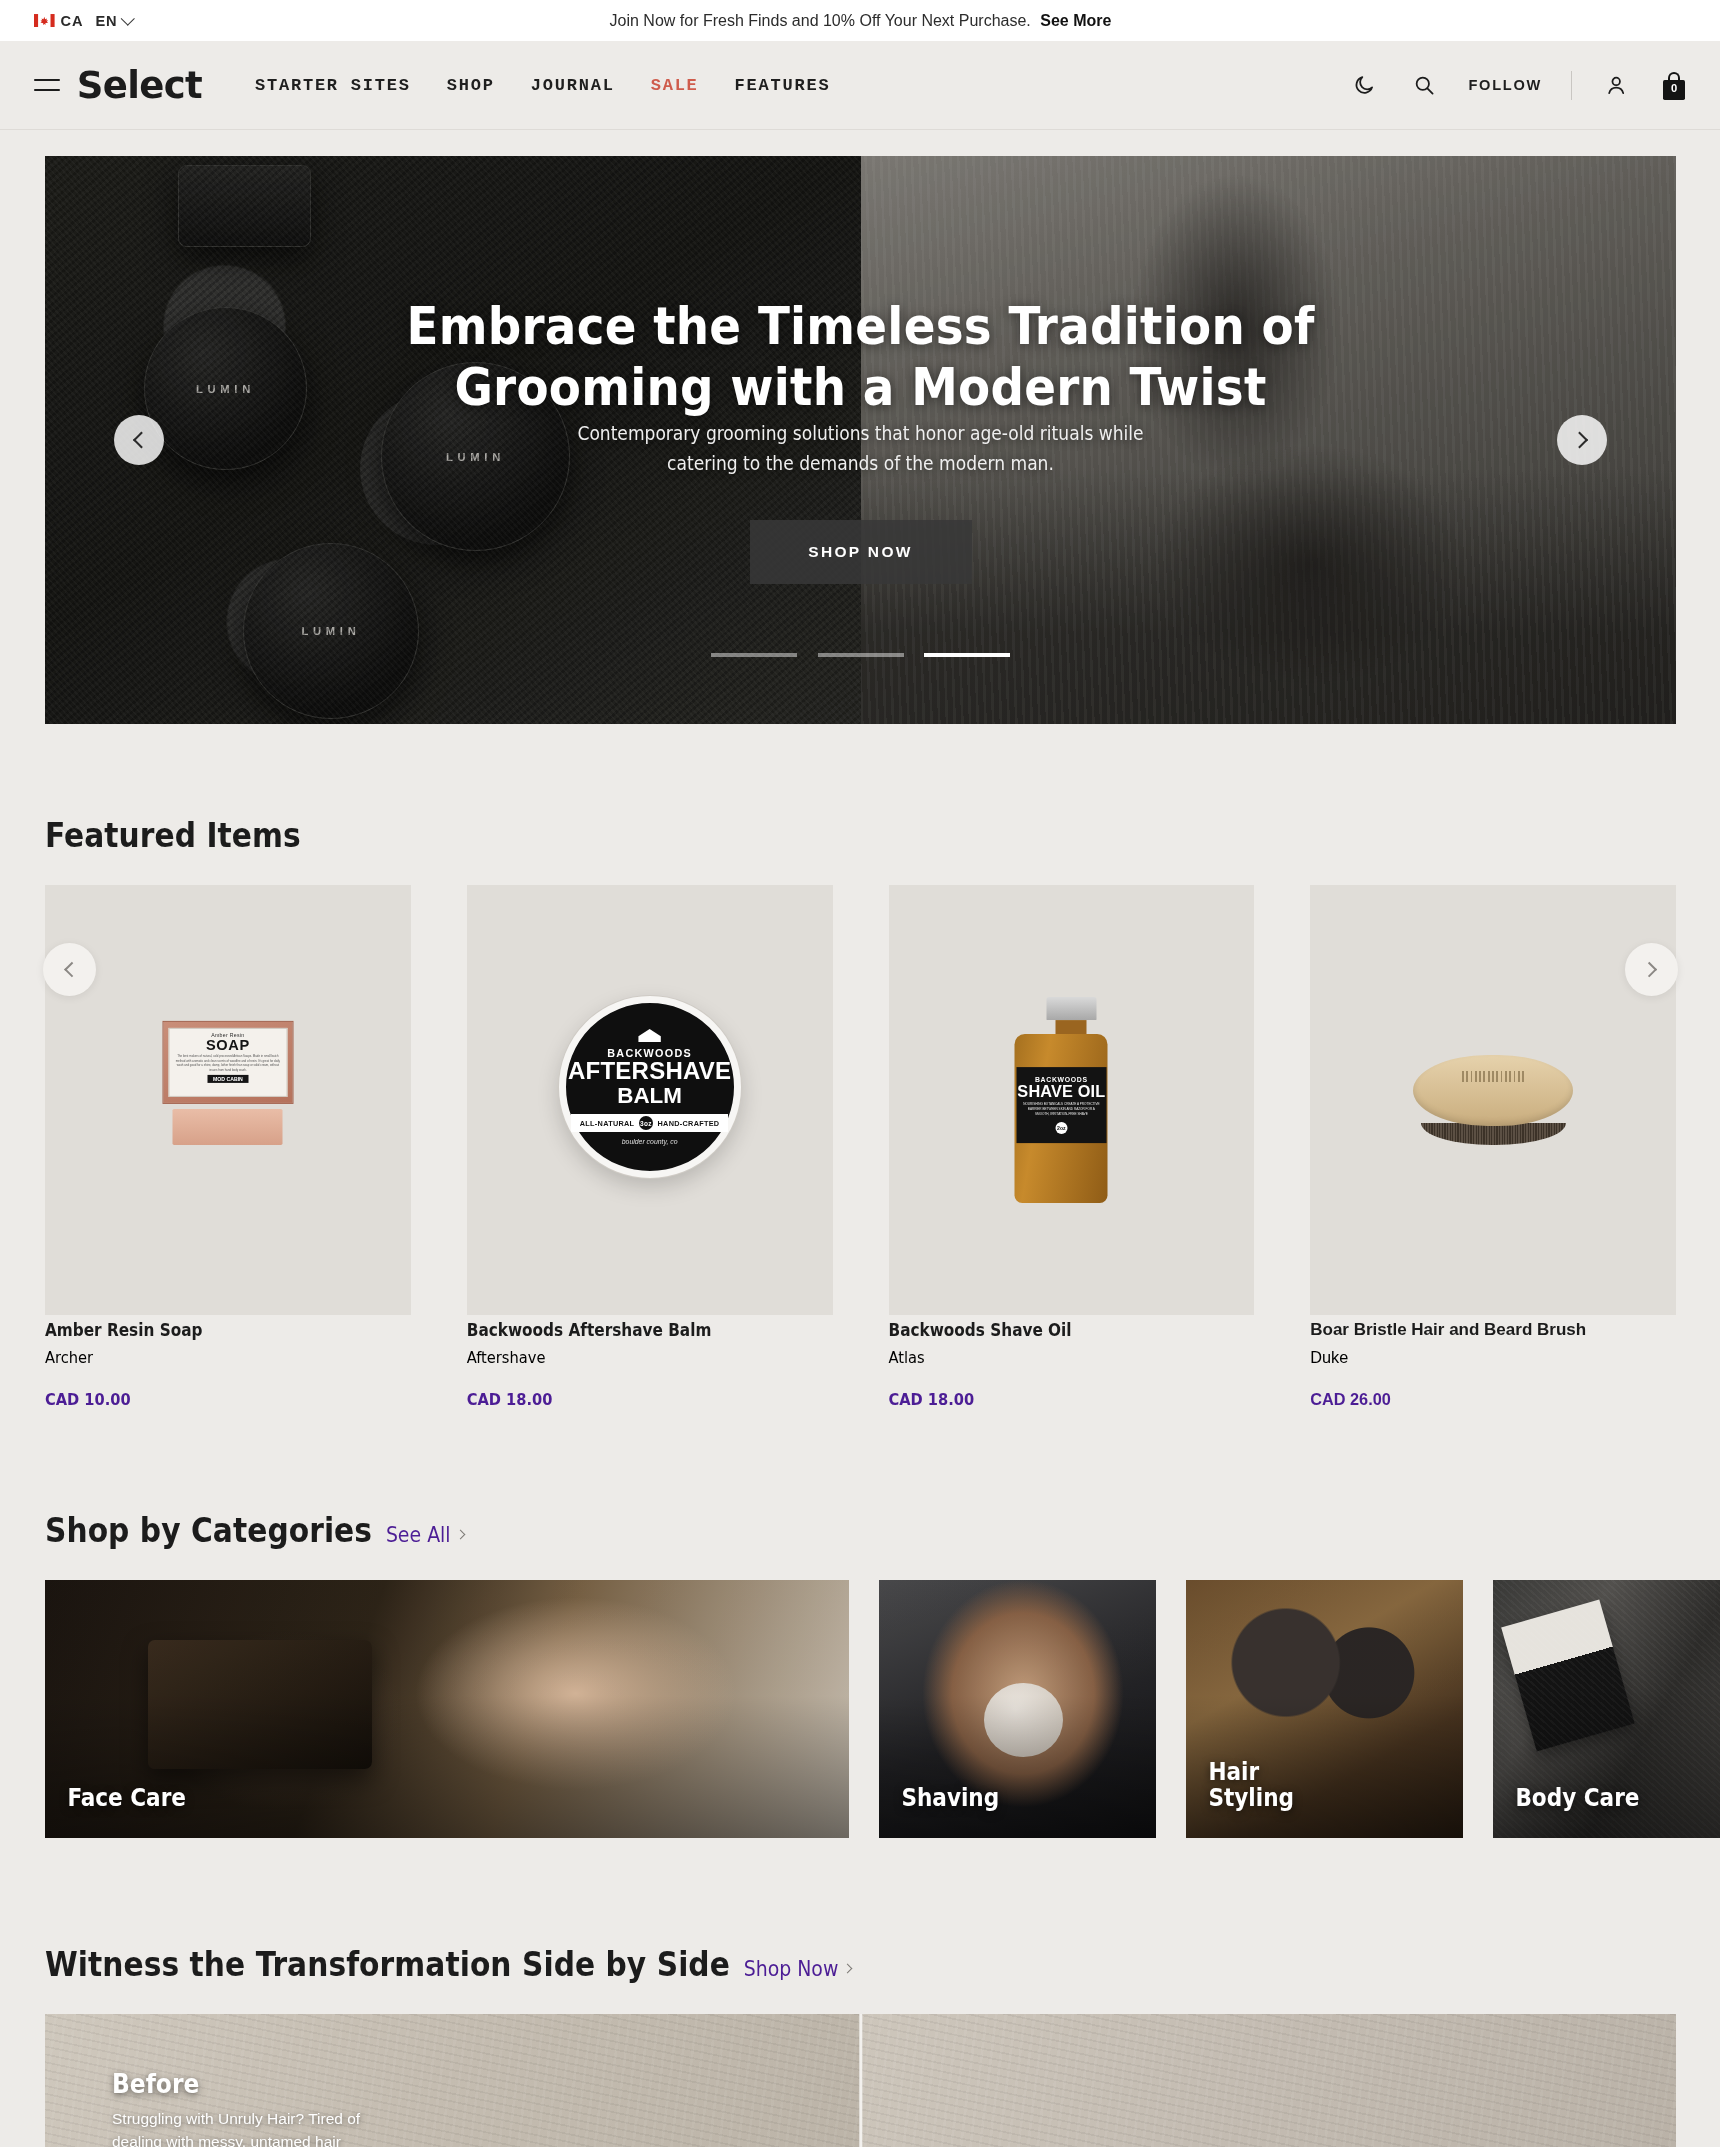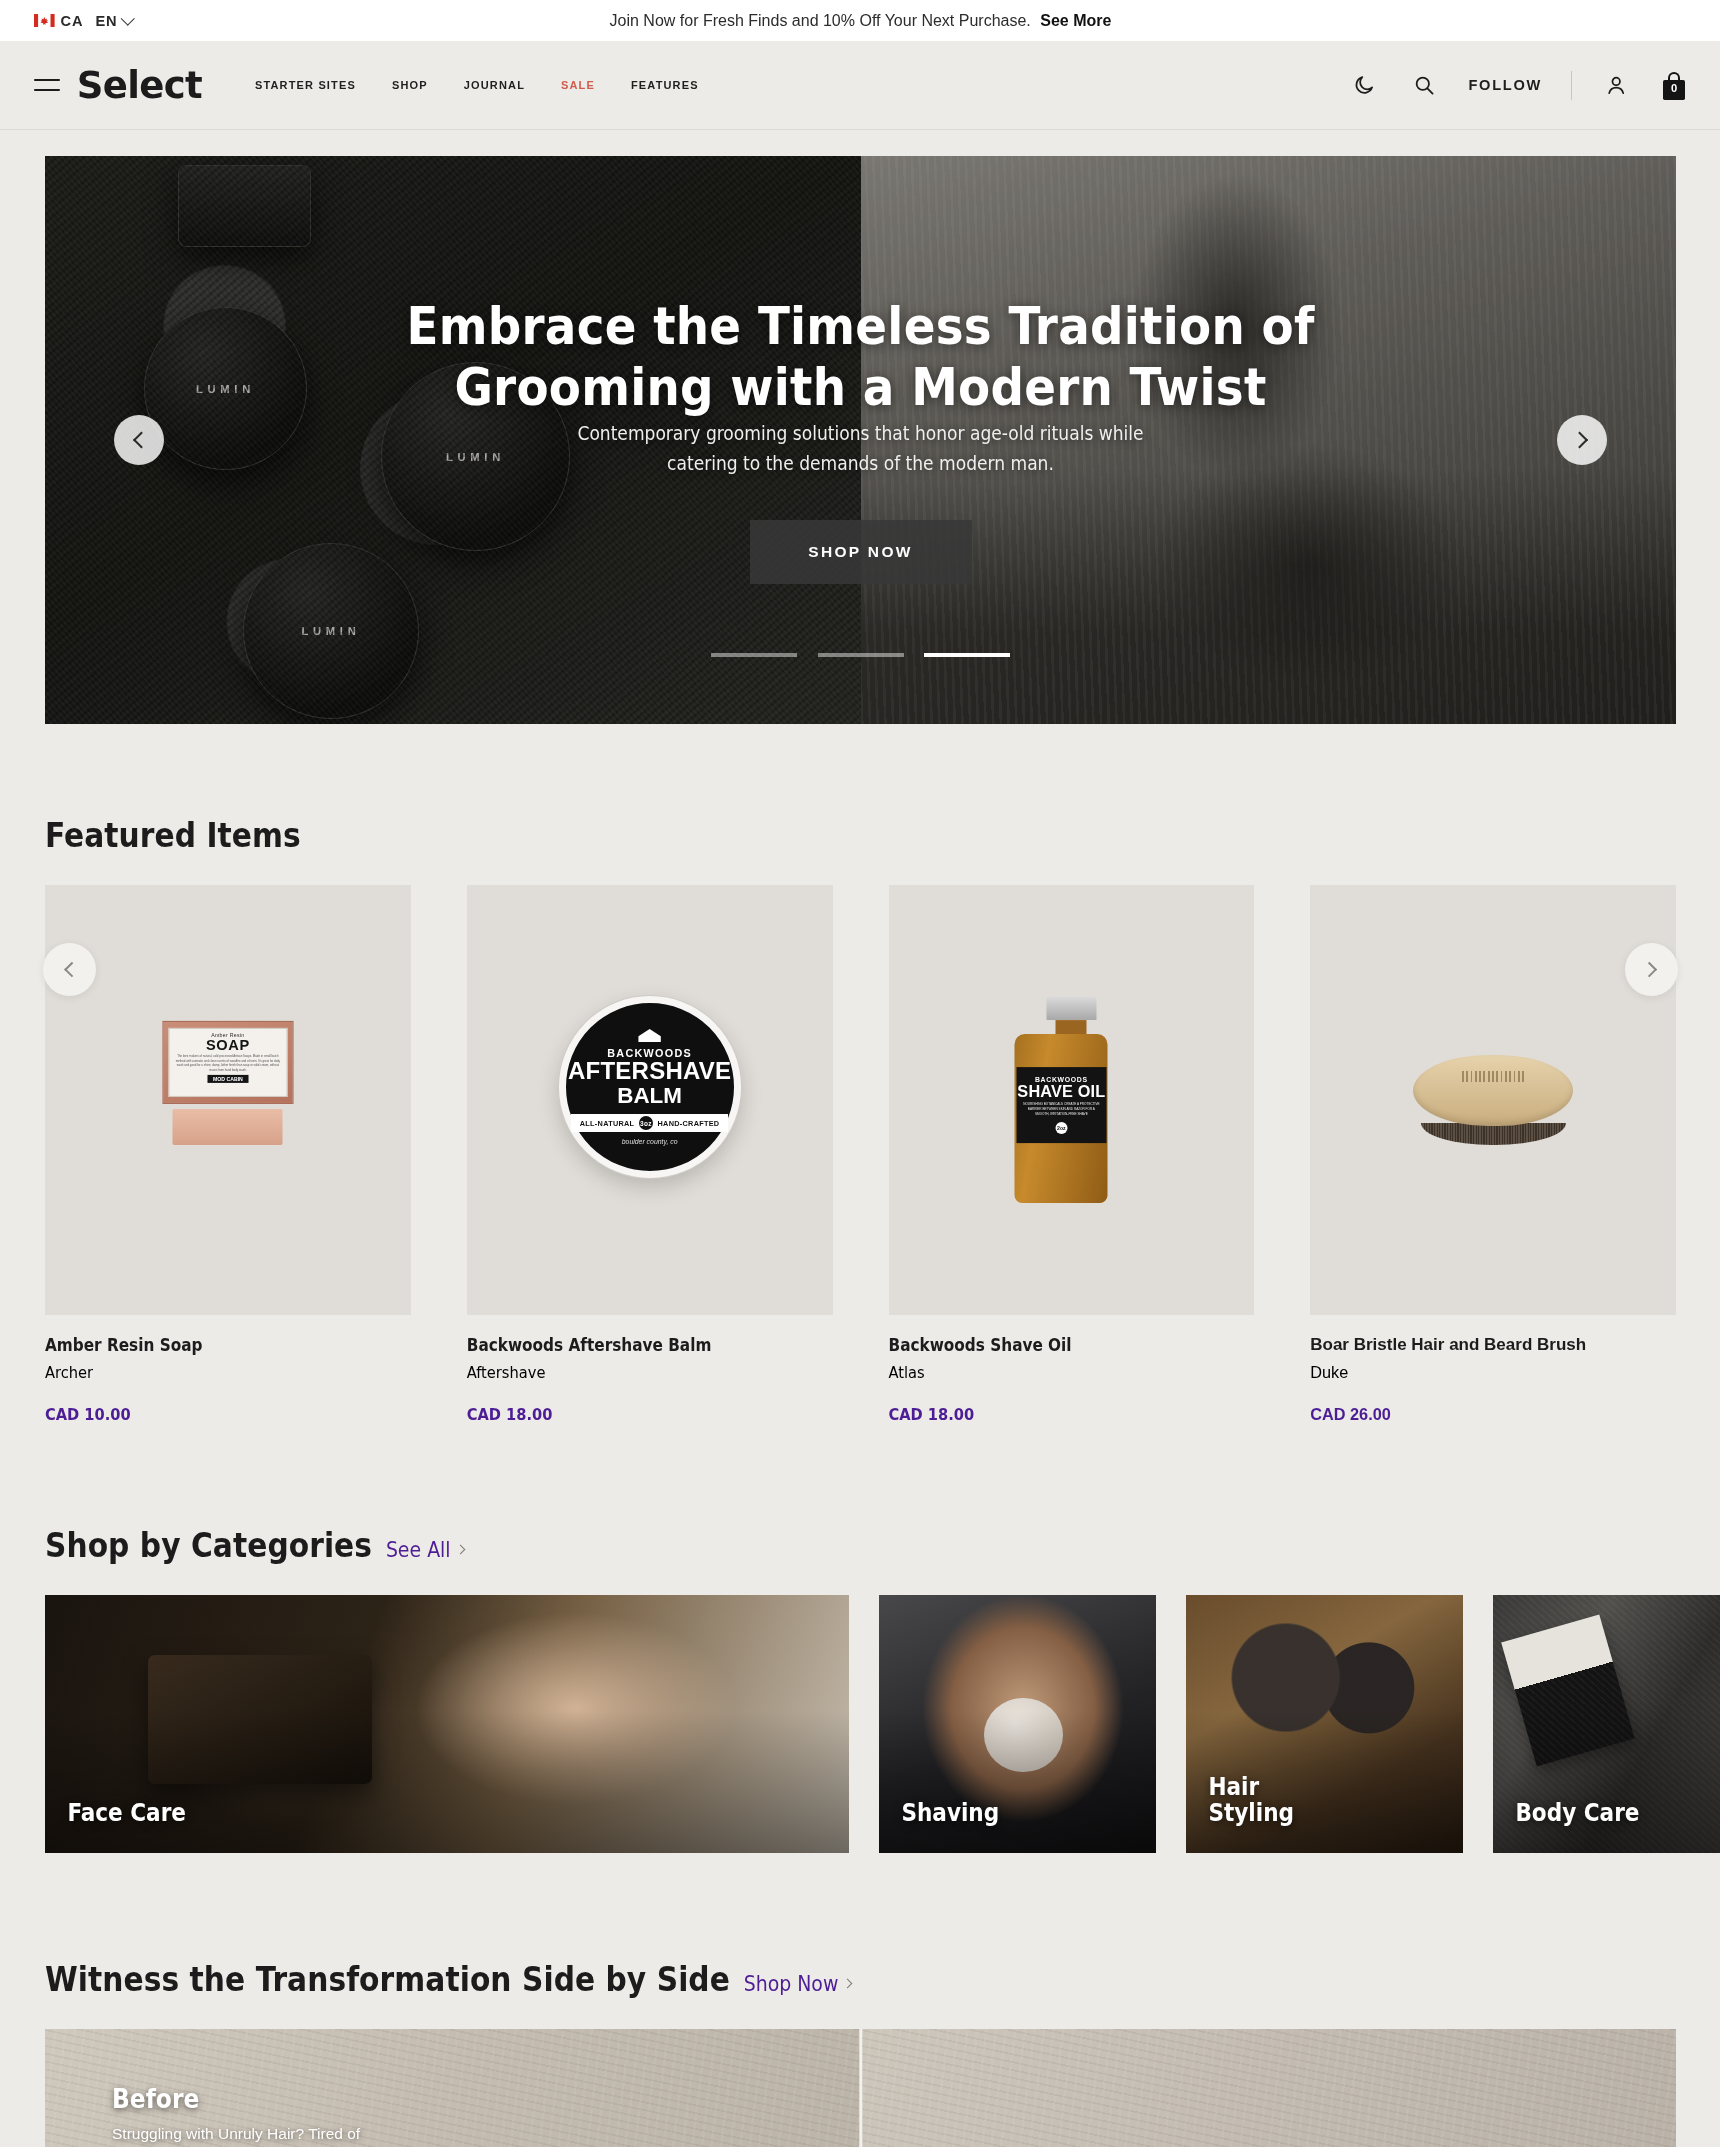--- a/index.html
+++ b/index.html
@@ -38,22 +38,22 @@
   .burger{width:29px;height:29px;display:flex;flex-direction:column;justify-content:center;gap:7.7px;cursor:pointer;margin-right:13.8px;}
   .burger span{display:block;height:2.6px;background:#1c1c1c;border-radius:0.9px;}
   .burger span:nth-child(1){width:26px;}
   .burger span:nth-child(2){width:26px;}
   .logo{
     font-size:37px;font-weight:700;letter-spacing:-0.018em;color:#1c1c1c;
     font-family:"DejaVu Sans","Liberation Sans",sans-serif;cursor:pointer;line-height:1;
   }
   .nav{display:flex;align-items:center;gap:36px;margin-left:53px;}
   .nav a{
-    font-size:11px;font-weight:700;letter-spacing:.105em;
-    color:#1f1f1f;text-decoration:none;cursor:pointer;white-space:nowrap;
+    font-size:17px;font-weight:700;letter-spacing:.105em;
+    color:#1f1f1f;text-decoration:none;cursor:pointer;white-space:nowrap;font-family:Liberation Mono, monospace;
   }
   .nav a.sale{color:#cf5c4c;}
   .hdr-right{margin-left:auto;display:flex;align-items:center;gap:29px;}
   .icon-btn{width:31px;height:31px;display:flex;align-items:center;justify-content:center;cursor:pointer;}
   .follow{font-size:14.6px;font-weight:700;letter-spacing:.12em;color:#1f1f1f;cursor:pointer;}
   .vdiv{width:0.9px;height:29px;background:#c9c6c2;}
   .bag{position:relative;width:26px;height:29px;cursor:pointer;}
   .bag .body{position:absolute;left:1.7px;top:9.5px;width:22.4px;height:20px;background:#141414;border-radius:1.7px;}
   .bag .handle{position:absolute;left:6.9px;top:1.7px;width:12px;height:11.2px;border:2.2px solid #141414;border-bottom:none;border-radius:6px 6px 0 0;}
   .bag .cnt{position:absolute;left:0;top:11.2px;width:26px;text-align:center;color:#fff;font-size:11.2px;font-weight:700;}
@@ -123,21 +123,21 @@
   
   .sec-head{display:flex;align-items:baseline;gap:13.8px;margin:0 0 33px 0;}
   .sec-title{font-size:33px;font-weight:700;letter-spacing:.002em;color:#1c1c1c;line-height:1;}
   .sec-link{font-size:21px;color:#4c1d95;display:flex;align-items:center;gap:6px;cursor:pointer;text-decoration:none;}
   .sec-link .ar{width:6.9px;height:6.9px;border-top:1.7px solid #7d7a76;border-right:1.7px solid #7d7a76;transform:rotate(45deg);}
 
   
   .featured{padding:95px 0 0 0;position:relative;}
   .prod-grid{display:grid;grid-template-columns:repeat(4,1fr);gap:56px;}
   .prod-img{height:430px;background:#e0ddd8;position:relative;overflow:hidden;cursor:pointer;}
-  .prod-name{margin-top:20px;font-size:17px;font-weight:700;color:#1c1c1c;}
+  .prod-name{margin-top:5px;font-size:17px;font-weight:700;color:#1c1c1c;}
   .prod-vendor{margin-top:7.7px;font-size:16.3px;color:#000000;}
   .prod-price{margin-top:23px;font-size:16.3px;font-weight:700;color:#4c1d95;}
   .prod-arrow{
     position:absolute;top:219px;width:53px;height:53px;border-radius:50%;
     background:#f3f1ee;display:flex;align-items:center;justify-content:center;cursor:pointer;z-index:4;
     box-shadow:0 1.7px 8.6px rgba(0,0,0,.08);
   }
   .prod-arrow.l{left:-1.7px;}
   .prod-arrow.r{right:-1.7px;}
   .chev-g{width:11.2px;height:11.2px;border-top:2.2px solid #8b8884;border-left:2.2px solid #8b8884;}

